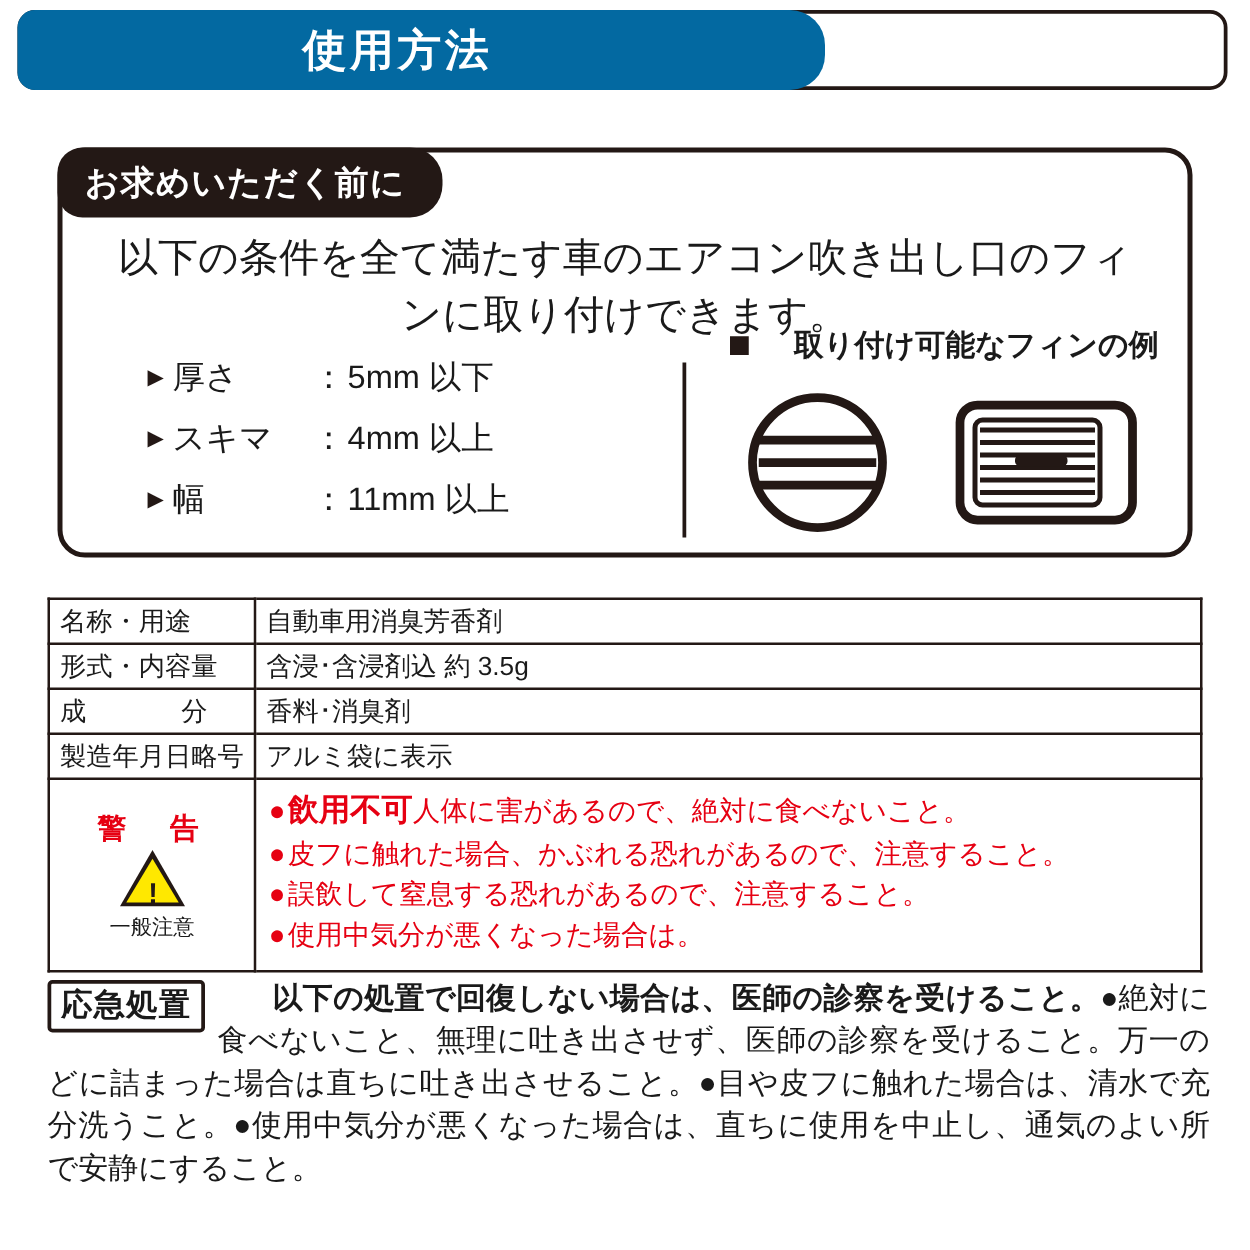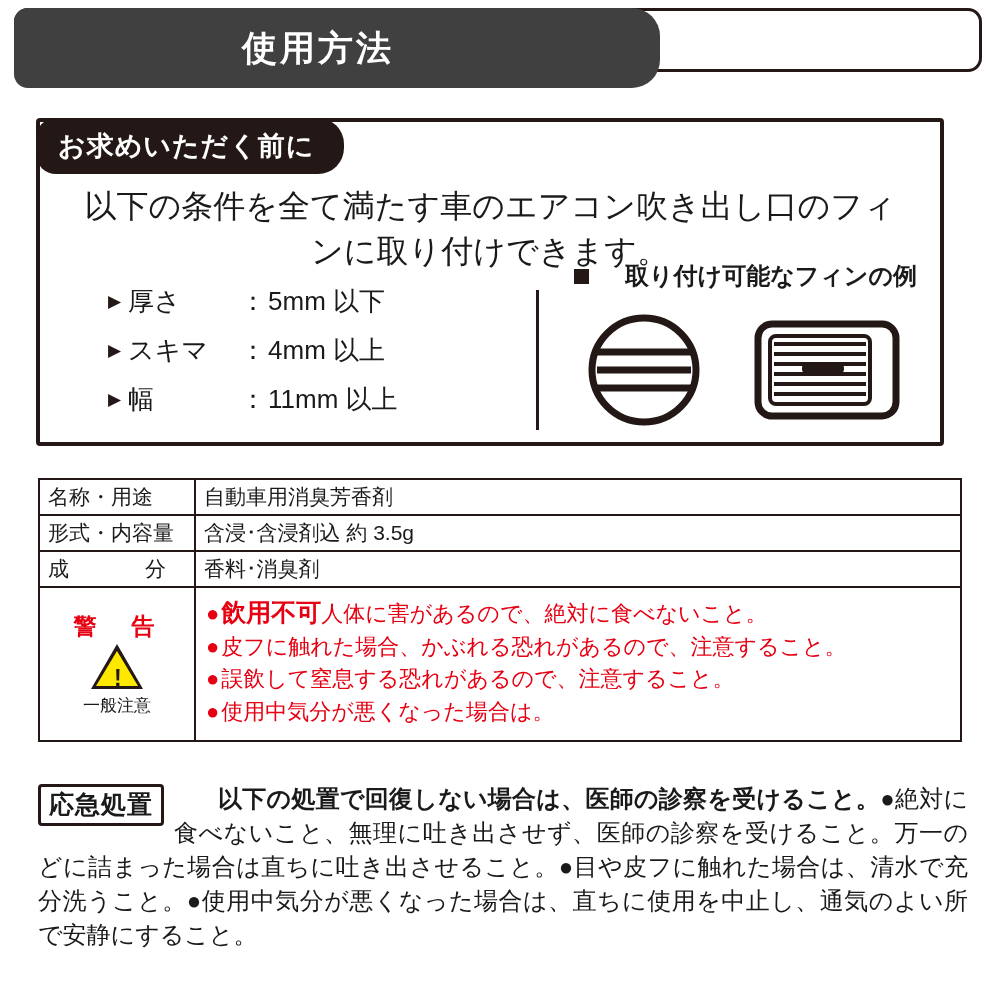--- a/index.html
+++ b/index.html
@@ -37,43 +37,43 @@
     height: 64px;
     border: 3px solid #231815;
     border-radius: 14px;
     box-sizing: border-box;
     background: #ffffff;
   }
   .header-tab {
     position: absolute;
     left: 0; top: 0;
     width: 646px;
-    height: 80px;
-    background: #404040;
+    height: 64px;
+    background: #0369a1;
     border-radius: 14px 28px 28px 14px;
     display: flex;
     align-items: center;
   }
   .header-title {
     color: #ffffff;
     font-size: 35px;
     font-weight: bold;
     letter-spacing: 3px;
     margin-left: 228px;
   }
 
   
   .before-box {
     position: absolute;
-    left: 36px;
+    left: 46px;
     top: 118px;
     width: 908px;
     height: 328px;
     border: 4px solid #231815;
-    border-radius: 4px;
+    border-radius: 22px;
     box-sizing: border-box;
     background: #ffffff;
   }
   .before-label {
     position: absolute;
     left: -4px;
     top: -4px;
     height: 56px;
     background: #231815;
     border-radius: 20px 26px 26px 20px;
@@ -380,20 +380,24 @@
       <td class="spec-value">含浸･含浸剤込 約 3.5g</td>
     </tr>
     <tr>
       <td class="spec-key spread">
         <span class="key-spread">
           <span>成</span>
           <span>分</span>
         </span>
       </td>
       <td class="spec-value">香料･消臭剤</td>
+    </tr>
+    <tr>
+      <td class="spec-key">製造年月日略号</td>
+      <td class="spec-value">アルミ袋に表示</td>
     </tr>
     <tr>
       <td class="warn-cell-left">
         <div class="warn-title">警　告</div>
         <div class="warn-tri">
           <div class="warn-tri-inner">
             <div class="warn-bang">!</div>
           </div>
         </div>
         <div class="warn-sub">一般注意</div>

